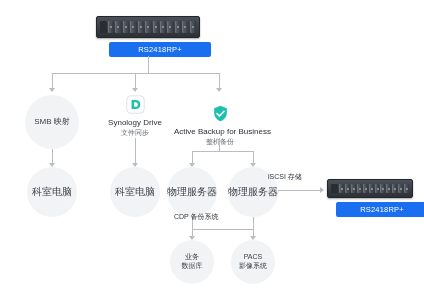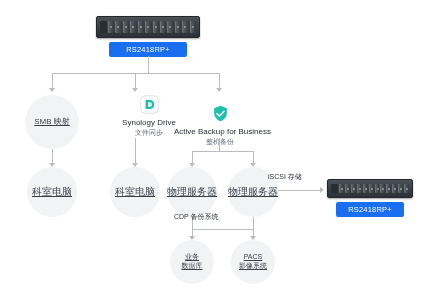--- a/index.html
+++ b/index.html
@@ -31,21 +31,20 @@
     position: absolute;
     border-radius: 50%;
     background: #f2f3f5;
     display: flex;
     flex-direction: column;
     align-items: center;
     justify-content: center;
     text-align: center;
     color: #3a3f47;
     line-height: 1.25;
-    text-decoration: underline;
   }
   .circle .lbl { display: block; }
 
   .c-lg { width: 54px; height: 54px; font-size: 8px; }
   .c-md { width: 50px; height: 50px; font-size: 10px; }
   .c-sm { width: 44px; height: 44px; font-size: 7px; }
 
   
   .nas {
     position: absolute;
@@ -84,21 +83,21 @@
   }
 
   
   .pill {
     position: absolute;
     background: #1a6ff0;
     color: #ffffff;
     font-size: 7.5px;
     letter-spacing: .2px;
     border-radius: 2px;
-    padding: 3px 0;
+    padding: 3px 12px;
     white-space: nowrap;
     text-align: center;
   }
 
   
   .app {
     position: absolute;
     text-align: center;
     color: #2e3338;
   }
@@ -179,21 +178,21 @@
   <div class="line v" style="left:135px; top:73px; height:17px;"></div>
   <div class="arrow-dn" style="left:132px; top:88px;"></div>
 
   <div class="line v" style="left:219px; top:73px; height:17px;"></div>
   <div class="arrow-dn" style="left:216px; top:88px;"></div>
 
   <div class="circle c-lg" style="left:25px; top:95px;">
     <span class="lbl">SMB 映射</span>
   </div>
 
-  <div class="app" style="left:114px; top:93px; width:70px;">
+  <div class="app" style="left:100px; top:93px; width:70px;">
     <div class="icon-wrap">
       <svg width="19" height="19" viewBox="0 0 24 24" aria-hidden="true">
         <rect x="1" y="1" width="22" height="22" rx="5" fill="#ffffff" stroke="#d7dade" stroke-width="1"></rect>
         <path d="M7 6.2h5.4c3.3 0 5.6 2.3 5.6 5.8s-2.3 5.8-5.6 5.8H7V6.2z" fill="#1fbfae"></path>
         <path d="M10.3 9.1h2c1.6 0 2.6 1.1 2.6 2.9s-1 2.9-2.6 2.9h-2V9.1z" fill="#ffffff"></path>
       </svg>
     </div>
     <div class="app-title">Synology Drive</div>
     <div class="app-sub">文件同步</div>
   </div>

